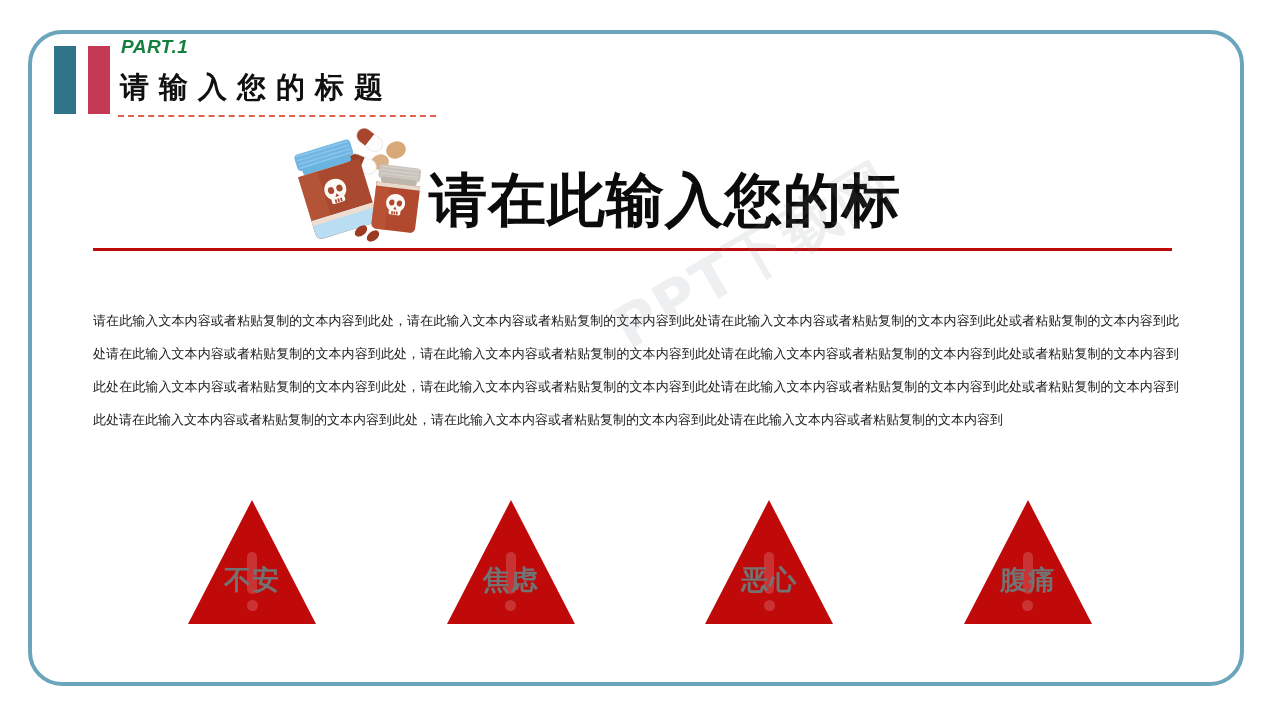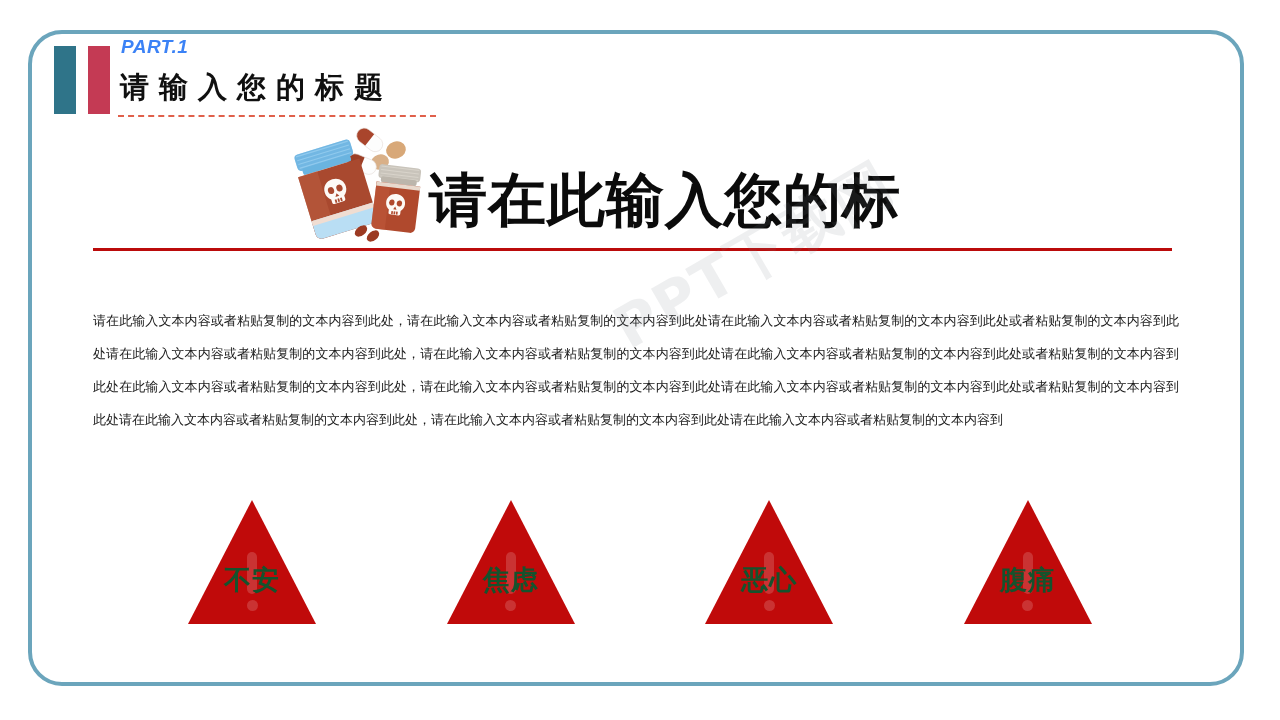--- a/index.html
+++ b/index.html
@@ -47,21 +47,21 @@
 
   
   #part-label {
     position: absolute;
     left: 121px;
     top: 36px;
     font-size: 19px;
     font-style: italic;
     font-weight: 700;
     letter-spacing: 0.5px;
-    color: #3b82f6;
+    color: #15803d;
     font-family: "Liberation Sans", sans-serif;
     white-space: nowrap;
   }
   #header-title {
     position: absolute;
     left: 120px;
     top: 68px;
     font-size: 29px;
     font-weight: 700;
     letter-spacing: 10px;
@@ -189,21 +189,21 @@
     background: rgba(255,255,255,0.17);
   }
   .tri-label {
     position: absolute;
     left: 0;
     top: 62px;
     width: 128px;
     text-align: center;
     font-size: 27px;
     font-weight: 700;
-    color: #14532d;
+    color: #737373;
     letter-spacing: 1px;
     font-family: "DejaVu Sans", "Liberation Sans", sans-serif;
   }
 </style>
 </head>
 <body>
 
 <div id="slide">
 
   <div id="frame"></div>

